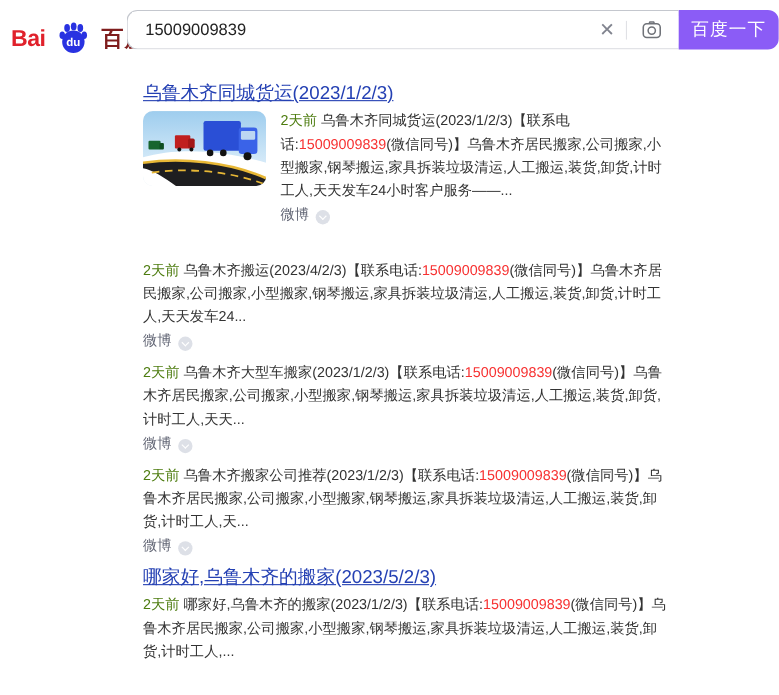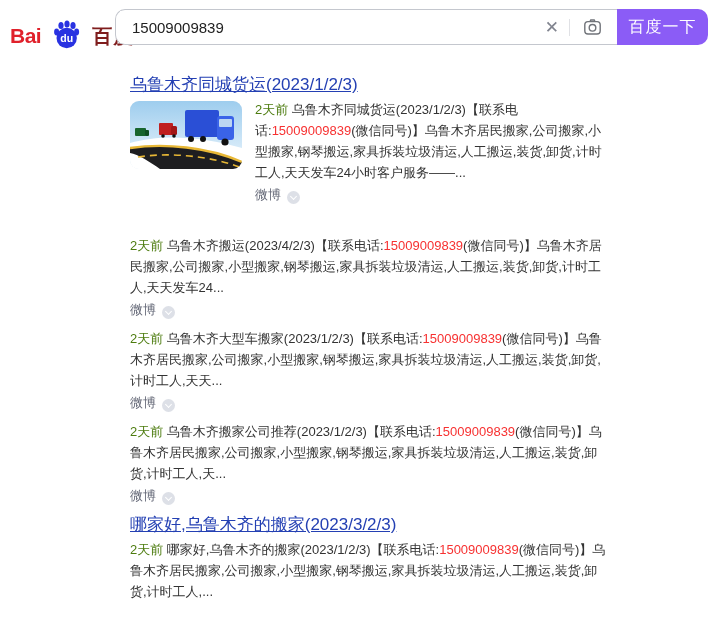--- a/index.html
+++ b/index.html
@@ -141,18 +141,18 @@
 
   <div class="result">
     <div class="snippet"><span class="date">2天前 </span><span>乌鲁木齐搬家公司推荐(2023/1/2/3)【联系电话:</span><span class="phone">15009009839</span><span>(微信同号)】乌鲁木齐居民搬家,公司搬家,小型搬家,钢琴搬运,家具拆装垃圾清运,人工搬运,装货,卸货,计时工人,天...</span></div>
     <div class="source-row">
       <span class="source-name">微博</span>
       <span class="chev"></span>
     </div>
   </div>
 
   <div class="result">
-    <a class="result-title">哪家好,乌鲁木齐的搬家(2023/3/2/3)</a>
+    <a class="result-title">哪家好,乌鲁木齐的搬家(2023/5/2/3)</a>
     <div class="snippet"><span class="date">2天前 </span><span>哪家好,乌鲁木齐的搬家(2023/1/2/3)【联系电话:</span><span class="phone">15009009839</span><span>(微信同号)】乌鲁木齐居民搬家,公司搬家,小型搬家,钢琴搬运,家具拆装垃圾清运,人工搬运,装货,卸货,计时工人,...</span></div>
     
   </div>
 
 </div>
 
 </body></html>

